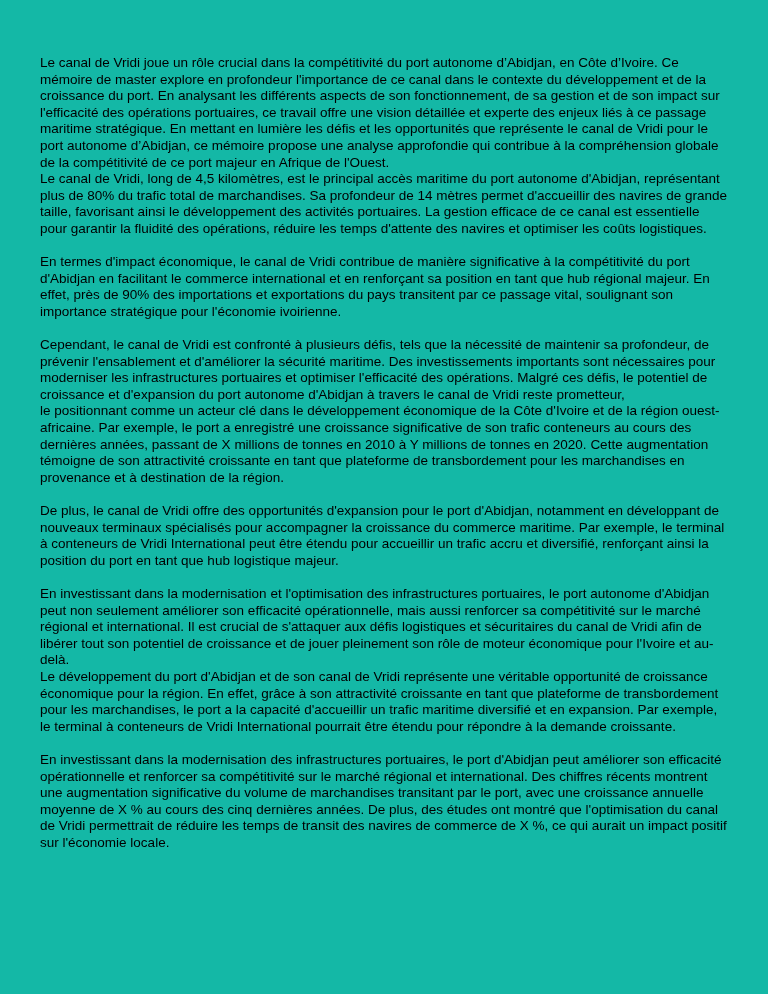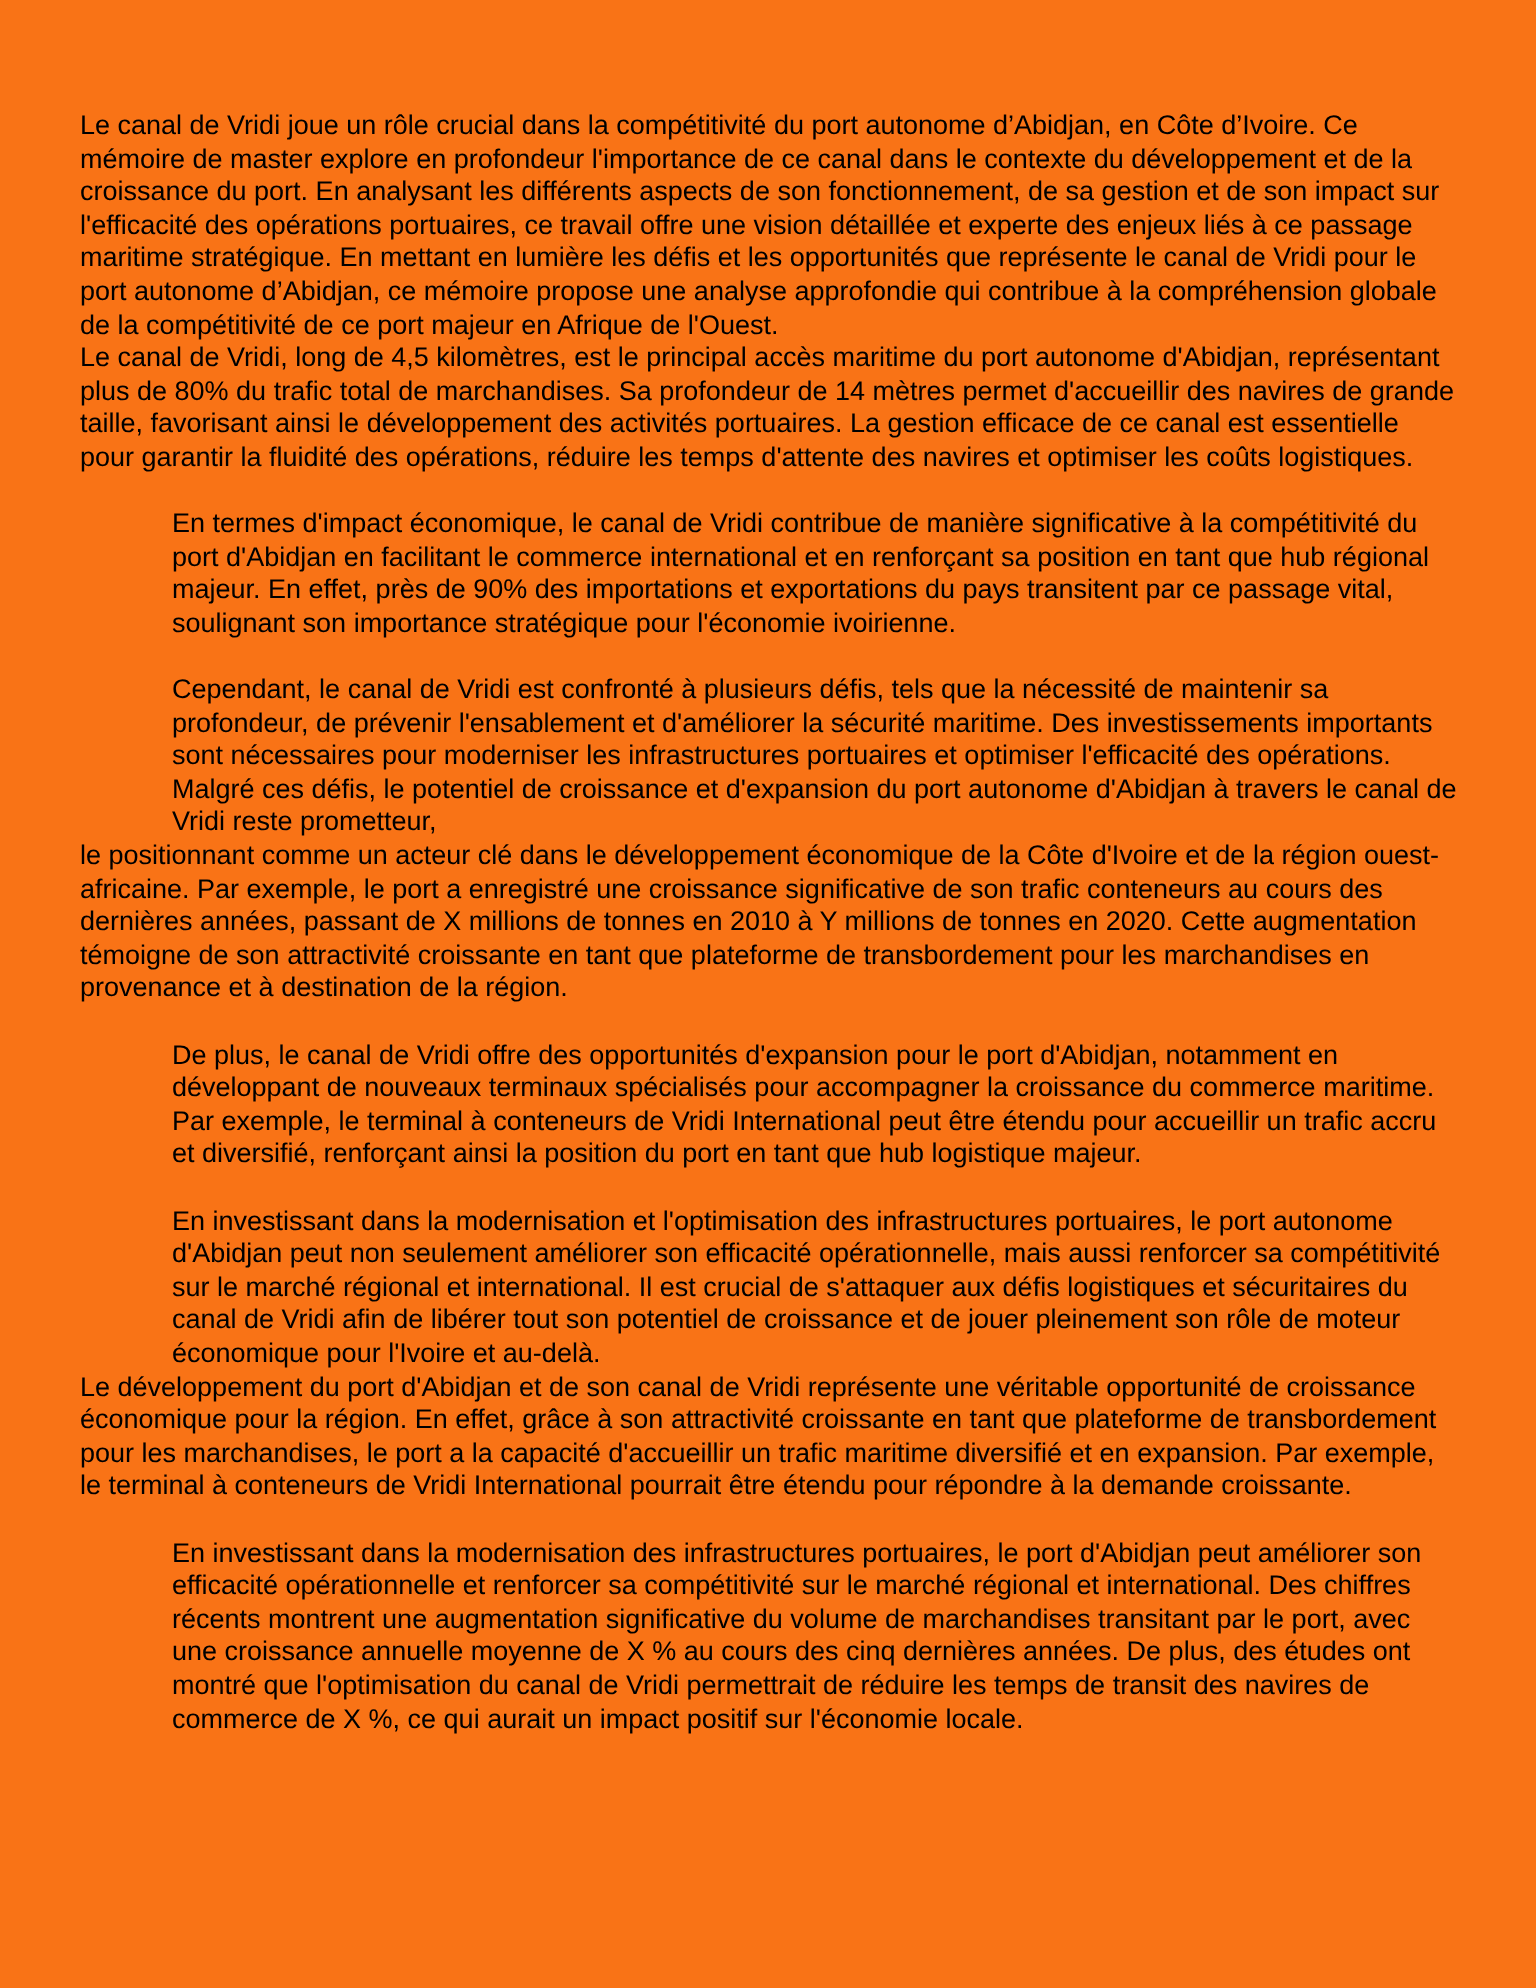--- a/index.html
+++ b/index.html
@@ -12,33 +12,32 @@
     height: 994px;
     font-family: "Liberation Sans", "DejaVu Sans", sans-serif;
     color: #000000;
     overflow: hidden;
   }
   .page {
     box-sizing: border-box;
     width: 768px;
     height: 994px;
     padding: 55px 38px 40px 40px;
-    background: #f97316;
+    background: #14b8a6;
   }
   p.para {
     margin: 0;
     font-size: 13.5px;
     line-height: 16.6px;
     color: #000000;
     text-align: left;
     word-spacing: normal;
   }
   p.para.gap {
     margin-top: 16.6px;
-    margin-left: 46px;
   }
 </style>
 </head>
 <body>
 
 <div class="page">
   <p class="para">Le canal de Vridi joue un rôle crucial dans la compétitivité du port autonome d’Abidjan, en Côte d’Ivoire. Ce mémoire de master explore en profondeur l'importance de ce canal dans le contexte du développement et de la croissance du port. En analysant les différents aspects de son fonctionnement, de sa gestion et de son impact sur l'efficacité des opérations portuaires, ce travail offre une vision détaillée et experte des enjeux liés à ce passage maritime stratégique. En mettant en lumière les défis et les opportunités que représente le canal de Vridi pour le port autonome d’Abidjan, ce mémoire propose une analyse approfondie qui contribue à la compréhension globale de la compétitivité de ce port majeur en Afrique de l'Ouest.</p>
   <p class="para">Le canal de Vridi, long de 4,5 kilomètres, est le principal accès maritime du port autonome d'Abidjan, représentant plus de 80% du trafic total de marchandises. Sa profondeur de 14 mètres permet d'accueillir des navires de grande taille, favorisant ainsi le développement des activités portuaires. La gestion efficace de ce canal est essentielle pour garantir la fluidité des opérations, réduire les temps d'attente des navires et optimiser les coûts logistiques.</p>
   <p class="para gap">En termes d'impact économique, le canal de Vridi contribue de manière significative à la compétitivité du port d'Abidjan en facilitant le commerce international et en renforçant sa position en tant que hub régional majeur. En effet, près de 90% des importations et exportations du pays transitent par ce passage vital, soulignant son importance stratégique pour l'économie ivoirienne.</p>
   <p class="para gap">Cependant, le canal de Vridi est confronté à plusieurs défis, tels que la nécessité de maintenir sa profondeur, de prévenir l'ensablement et d'améliorer la sécurité maritime. Des investissements importants sont nécessaires pour moderniser les infrastructures portuaires et optimiser l'efficacité des opérations. Malgré ces défis, le potentiel de croissance et d'expansion du port autonome d'Abidjan à travers le canal de Vridi reste prometteur,</p>

